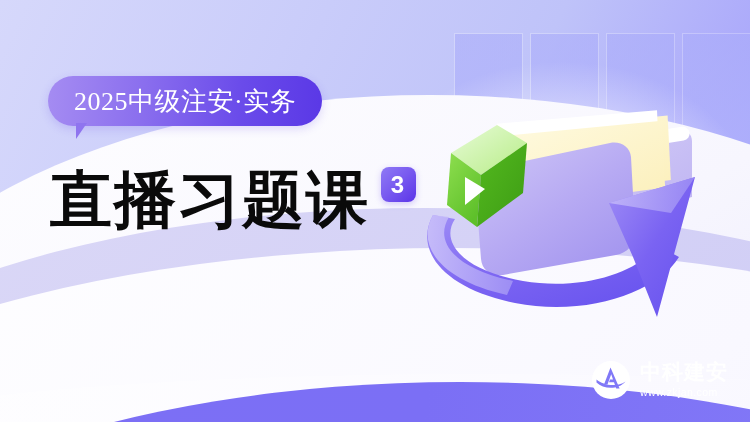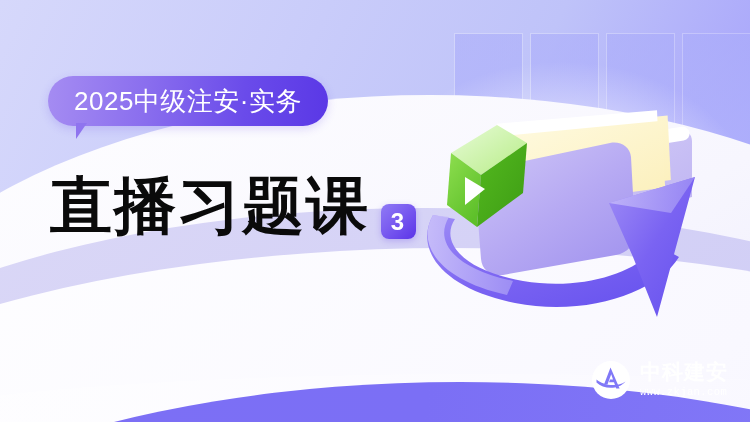--- a/index.html
+++ b/index.html
@@ -49,21 +49,21 @@
     background:linear-gradient(100deg,#7d6ff5 0%, #7b6ff5 45%, #8278f7 75%, #8b83f8 100%);
   }
   .wave-purple-hi{
     position:absolute;left:-150px;top:374px;width:1260px;height:60px;
     border-radius:50% 50% 0 0 / 100% 100% 0 0;
     background:linear-gradient(100deg,rgba(255,255,255,.55),rgba(255,255,255,.18));
     opacity:.6;
   }
 
   
-  .pill-wrap{position:absolute;left:48px;top:76px;}
+  .pill-wrap{position:absolute;left:48px;top:76px;font-family:Liberation Serif, serif;}
   .pill{
     position:relative;
     display:inline-flex;align-items:center;justify-content:center;
     height:50px;padding:0 26px;border-radius:26px;
     background:linear-gradient(95deg,#a58cf2 0%, #8a6eee 35%, #6a4bea 70%, #5a38e6 100%);
     color:#fff;font-size:26px;letter-spacing:.5px;white-space:nowrap;
     box-shadow:0 3px 10px rgba(90,56,230,.18);
   }
   .pill-tail{
     position:absolute;left:28px;top:47px;width:0;height:0;
@@ -73,21 +73,21 @@
 
   
   .headline{position:absolute;left:50px;top:148px;}
   .line{
     position:relative;
     font-family:"DejaVu Serif","Liberation Serif",serif;
     font-weight:bold;color:#0a0a0a;
     font-size:62px;line-height:66px;letter-spacing:2px;
     white-space:nowrap;
   }
-  .line-2{margin-top:25px;display:flex;align-items:flex-end;}
+  .line-2{margin-top:19px;display:flex;align-items:flex-start;}
   .hl{
     position:absolute;left:3px;top:54px;width:128px;height:16px;
     background:#c9f26e;z-index:0;
   }
   .line span.txt{position:relative;z-index:1;}
   .num-badge{
     display:inline-flex;align-items:center;justify-content:center;
     width:35px;height:35px;margin-left:11px;border-radius:8px;
     background:linear-gradient(135deg,#8f7af5 0%, #7a5cf0 45%, #5b34e8 100%);
     color:#fff;font-family:"Liberation Sans","DejaVu Sans",sans-serif;
@@ -105,21 +105,21 @@
     display:flex;align-items:center;gap:9px;
   }
   .logo-mark{width:40px;height:40px;flex:0 0 40px;}
   .logo-txt{display:flex;flex-direction:column;justify-content:center;}
   .logo-cn{
     color:#ffffff;font-size:21px;font-weight:bold;letter-spacing:1px;line-height:23px;
     font-family:"DejaVu Sans","Liberation Sans",sans-serif;
   }
   .logo-url{
     color:#ffffff;font-size:10.5px;letter-spacing:.4px;line-height:13px;margin-top:2px;
-    font-family:Liberation Mono, monospace;
+    font-family:Liberation Sans, sans-serif;
   }
 </style>
 </head>
 <body>
 
 <div id="banner">
 
   <div class="stripes">
     <div class="stripe"></div>
     <div class="stripe"></div>

